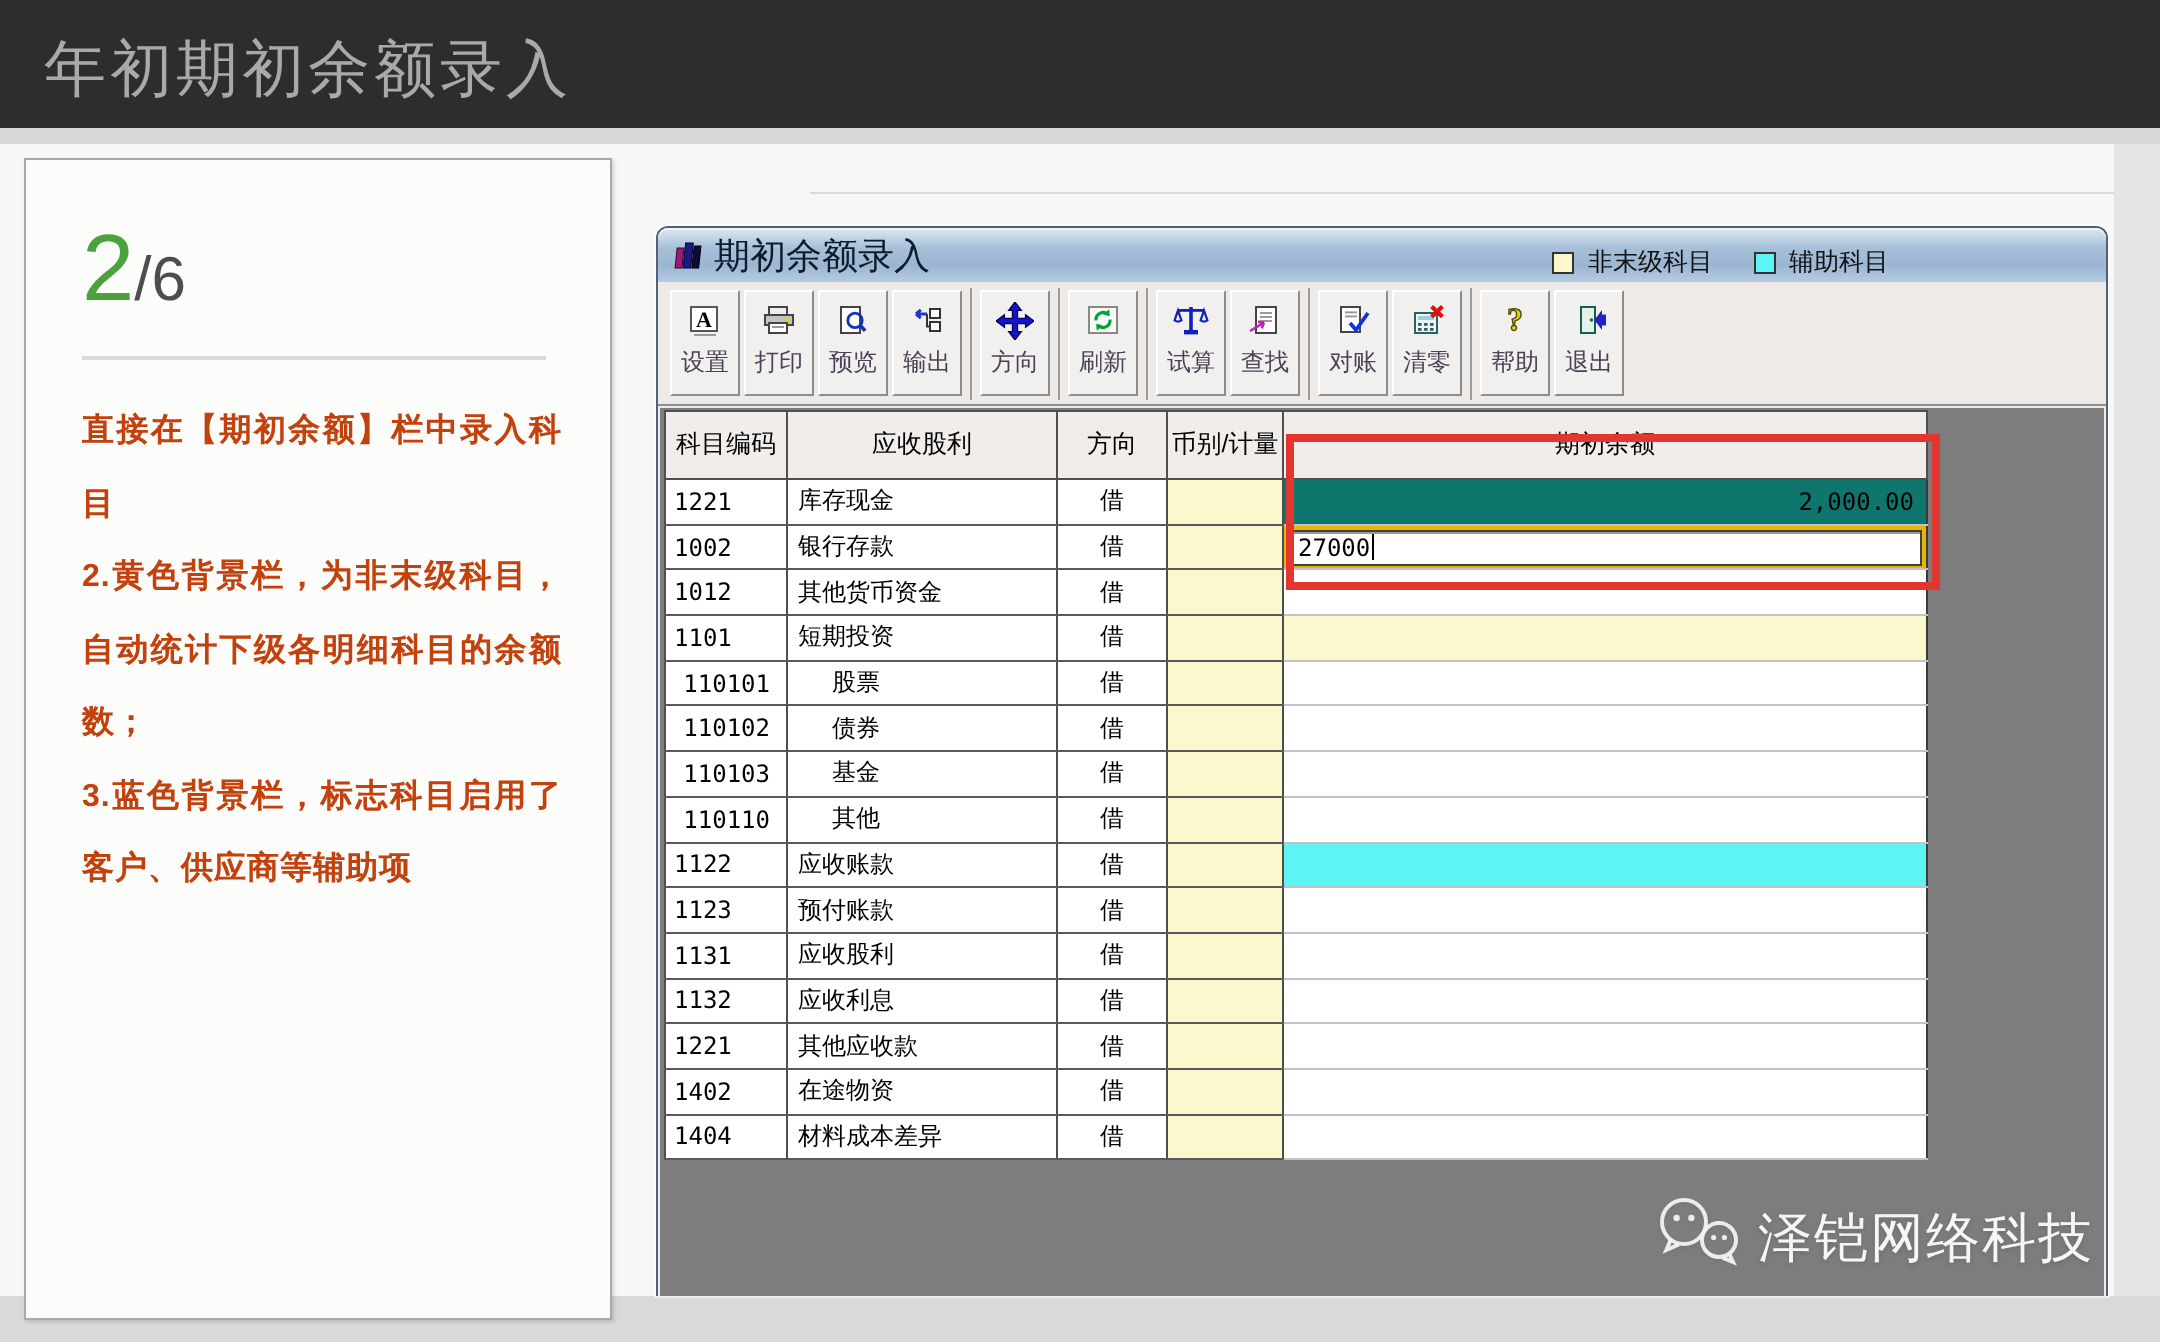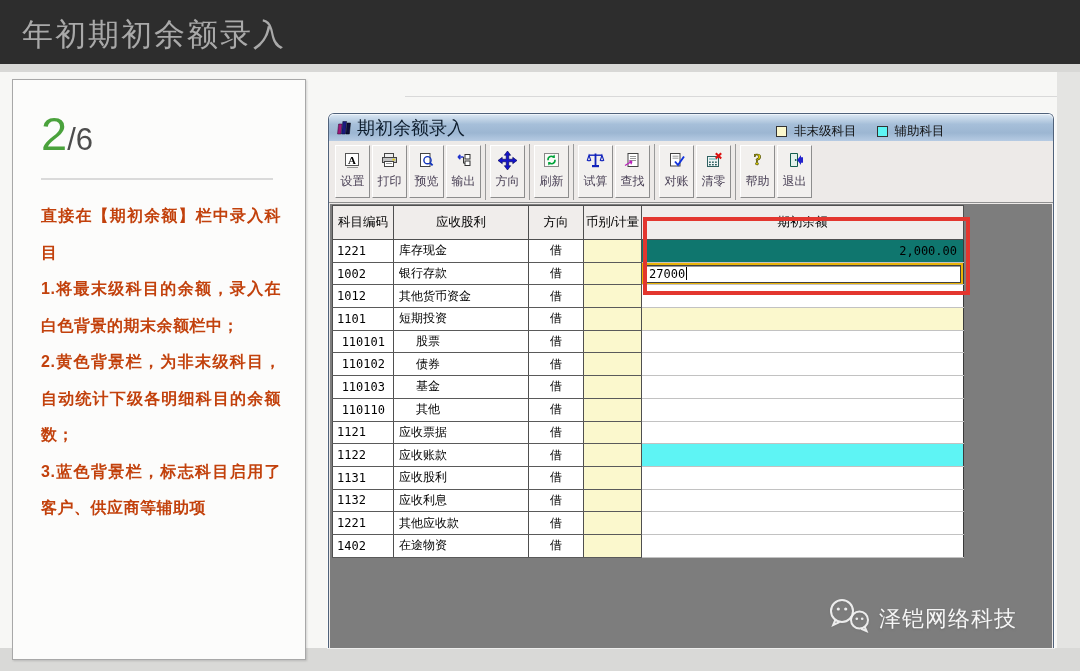--- a/index.html
+++ b/index.html
@@ -83,21 +83,21 @@
                 font-family:"DejaVu Sans Mono","Liberation Mono",monospace; font-size:12px; }
   .caret { width:1px; height:13px; background:#000; margin-left:1px; }
 
   
   .red-box { position:absolute; left:313px; top:13px; width:327px; height:78px;
              border:4px solid #e3362e; z-index:30; }
 
   
   .watermark { position:absolute; left:826px; top:524px; display:flex; align-items:center; z-index:40; }
   .wm-icon { margin-right:6px; opacity:0.92; filter:drop-shadow(0 1px 1px rgba(110,110,110,0.55)); }
-  .wm-text { font-size:22px; font-weight:500; letter-spacing:1px; color:rgba(253,253,253,0.95);
+  .wm-text { font-size:27px; font-weight:500; letter-spacing:1px; color:rgba(253,253,253,0.95);
              text-shadow:0 1px 2px rgba(105,105,105,0.75), 0 0 1px rgba(120,120,120,0.6); }
 </style>
 </head>
 <body>
 
 <div class="page">
 
   <div class="topbar">
     <div class="topbar-title">年初期初余额录入</div>
   </div>
@@ -107,21 +107,20 @@
     <div class="bg-line"></div>
     <div class="bottom-band"></div>
 
     <div class="card">
       <div class="step">
         <span class="step-num">2</span><span class="step-suffix">/6</span>
       </div>
       <div class="step-divider"></div>
       <div class="instructions" id="instructions">
           <p>直接在【期初余额】栏中录入科目</p>
-          <p>1.将最末级科目的余额，录入在白色背景的期末余额栏中；</p>
           <p>2.黄色背景栏，为非末级科目，自动统计下级各明细科目的余额数；</p>
           <p>3.蓝色背景栏，标志科目启用了客户、供应商等辅助项</p>
         </div>
     </div>
 
     <div class="app-window">
       <div class="titlebar">
         <span class="titlebar-icon" id="win-icon"><svg width="16" height="15">
               <g transform="skewX(-6)">
                 <rect x="3" y="4" width="3.4" height="10" fill="#a01878" stroke="#2a0a30" stroke-width="0.5"></rect>
@@ -376,34 +375,34 @@
                 <td class="cell-balance" style="background: rgb(255, 255, 255);"></td>
               </tr>
               <tr>
                 <td class="cell-code lvl2">110110</td>
                 <td class="cell-name lvl2">其他</td>
                 <td class="cell-dir">借</td>
                 <td class="cell-currency" style="background: rgb(251, 248, 205);"></td>
                 <td class="cell-balance" style="background: rgb(255, 255, 255);"></td>
               </tr>
               <tr>
-                <td class="cell-code">1121</td>
-                <td class="cell-name">应收票据</td>
-                <td class="cell-dir">借</td>
-                <td class="cell-currency" style="background: rgb(251, 248, 205);"></td>
-                <td class="cell-balance" style="background: rgb(255, 255, 255);"></td>
-              </tr>
-              <tr>
                 <td class="cell-code">1122</td>
                 <td class="cell-name">应收账款</td>
                 <td class="cell-dir">借</td>
                 <td class="cell-currency" style="background: rgb(251, 248, 205);"></td>
                 <td class="cell-balance" style="background: rgb(94, 244, 244);"></td>
               </tr>
               <tr>
+                <td class="cell-code">1123</td>
+                <td class="cell-name">预付账款</td>
+                <td class="cell-dir">借</td>
+                <td class="cell-currency" style="background: rgb(251, 248, 205);"></td>
+                <td class="cell-balance" style="background: rgb(255, 255, 255);"></td>
+              </tr>
+              <tr>
                 <td class="cell-code">1131</td>
                 <td class="cell-name">应收股利</td>
                 <td class="cell-dir">借</td>
                 <td class="cell-currency" style="background: rgb(251, 248, 205);"></td>
                 <td class="cell-balance" style="background: rgb(255, 255, 255);"></td>
               </tr>
               <tr>
                 <td class="cell-code">1132</td>
                 <td class="cell-name">应收利息</td>
                 <td class="cell-dir">借</td>
@@ -413,20 +412,27 @@
               <tr>
                 <td class="cell-code">1221</td>
                 <td class="cell-name">其他应收款</td>
                 <td class="cell-dir">借</td>
                 <td class="cell-currency" style="background: rgb(251, 248, 205);"></td>
                 <td class="cell-balance" style="background: rgb(255, 255, 255);"></td>
               </tr>
               <tr>
                 <td class="cell-code">1402</td>
                 <td class="cell-name">在途物资</td>
+                <td class="cell-dir">借</td>
+                <td class="cell-currency" style="background: rgb(251, 248, 205);"></td>
+                <td class="cell-balance" style="background: rgb(255, 255, 255);"></td>
+              </tr>
+              <tr>
+                <td class="cell-code">1404</td>
+                <td class="cell-name">材料成本差异</td>
                 <td class="cell-dir">借</td>
                 <td class="cell-currency" style="background: rgb(251, 248, 205);"></td>
                 <td class="cell-balance" style="background: rgb(255, 255, 255);"></td>
               </tr>
             </tbody>
         </table>
         <div class="red-box" style="border-color: rgb(227, 54, 46);"></div>
       </div>
     </div>
 

